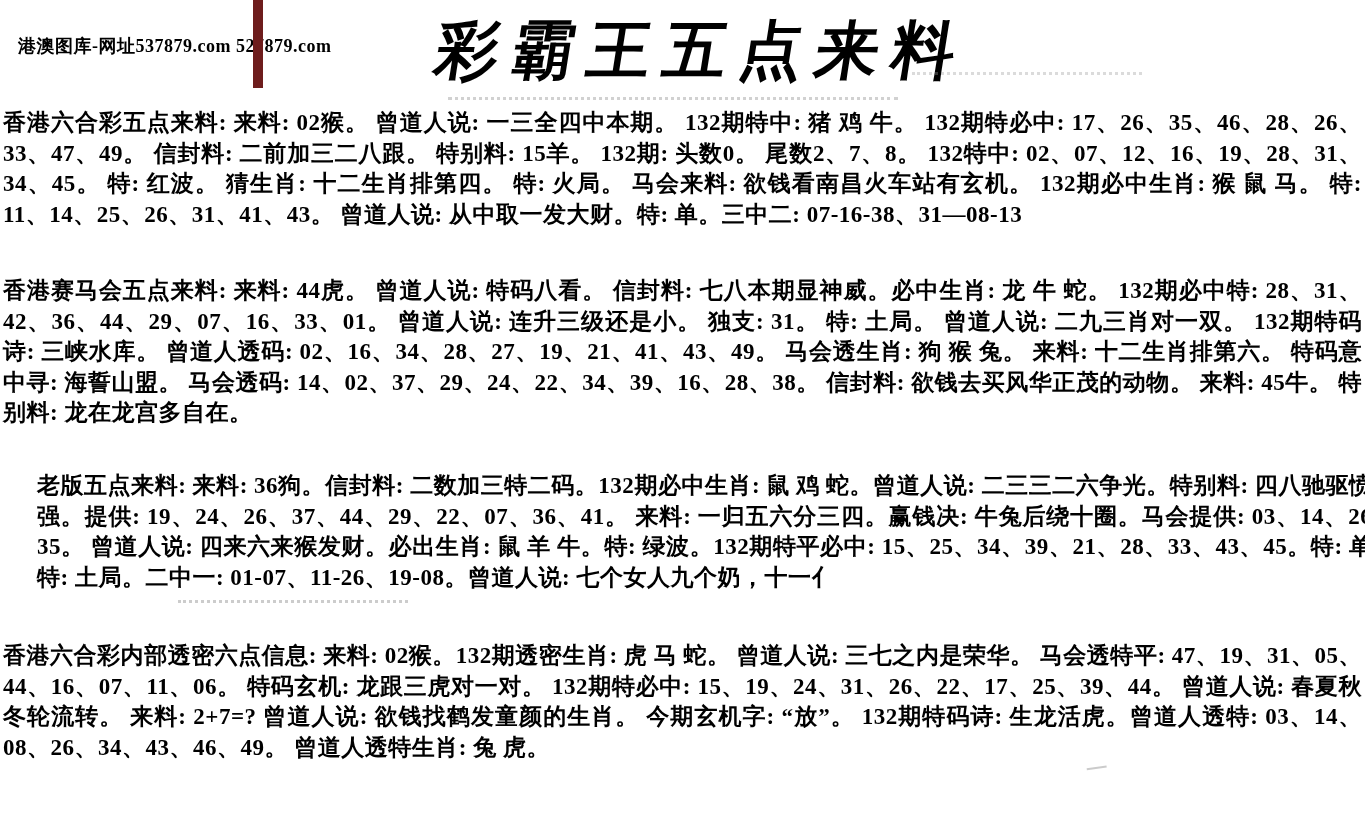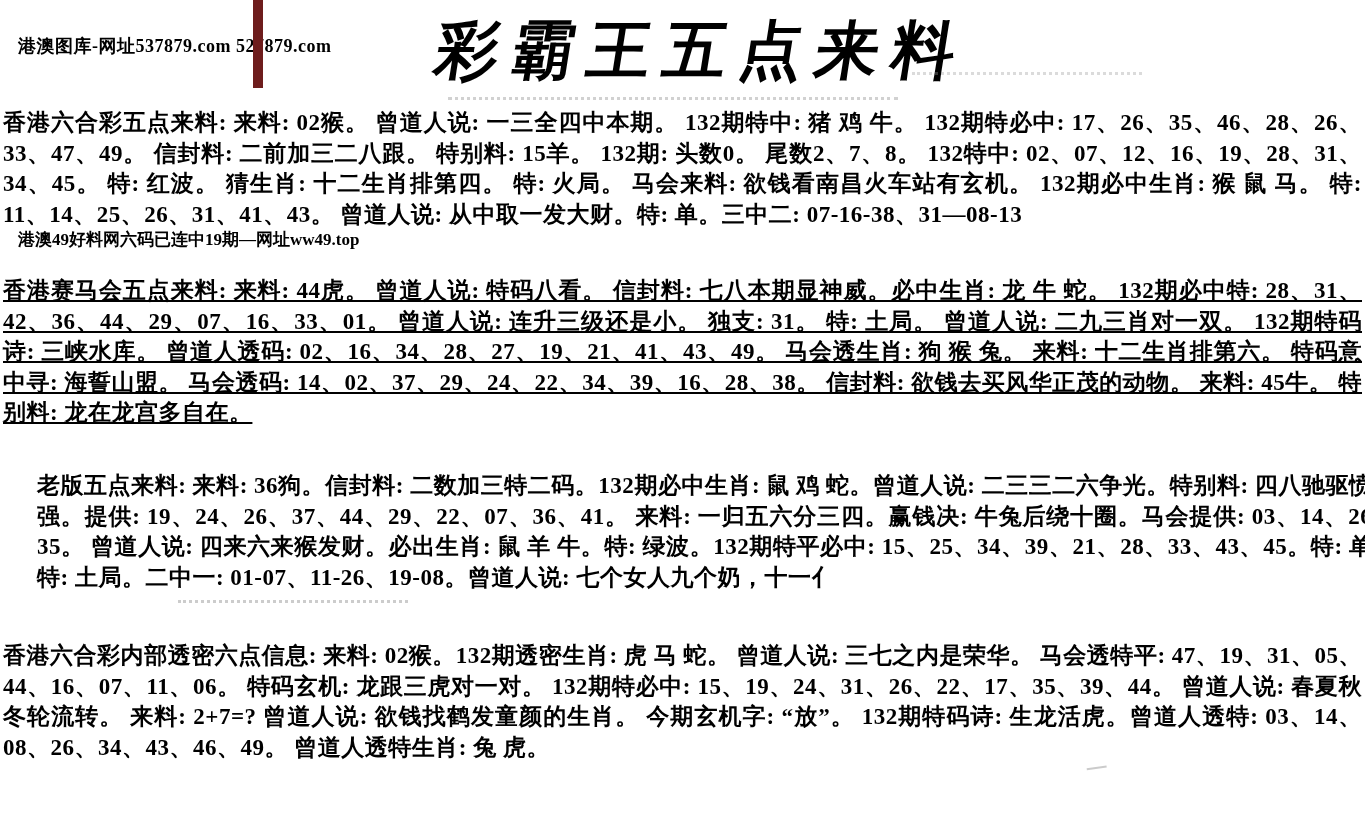--- a/index.html
+++ b/index.html
@@ -46,21 +46,21 @@
     left: 3px;
     width: 1359px;
     margin: 0;
     font-size: 23px;
     line-height: 30.5px;
     font-weight: bold;
     text-align: justify;
     letter-spacing: 0.5px;
   }
   .p1 { top: 108px; }
-  .p2 { top: 276px; text-decoration: underline; }
+  .p2 { top: 276px; }
   .p3 { top: 471px; margin-left: 34px; }
   .p4 { top: 641px; }
 
   .note {
     position: absolute;
     left: 18px; top: 228px;
     font-size: 17px;
     font-weight: bold;
     white-space: nowrap;
   }
@@ -92,25 +92,24 @@
 
   <div class="red-bar"></div>
 
   <h1 class="title">彩霸王五点来料</h1>
 
   <div class="dots dots-title"></div>
   <div class="dots dots-right-of-title"></div>
 
   <p class="para p1">香港六合彩五点来料:  来料: 02猴。 曾道人说: 一三全四中本期。 132期特中: 猪 鸡 牛。 132期特必中: 17、26、35、46、28、26、33、47、49。 信封料: 二前加三二八跟。 特别料: 15羊。 132期: 头数0。 尾数2、7、8。 132特中: 02、07、12、16、19、28、31、34、45。 特: 红波。 猜生肖: 十二生肖排第四。 特: 火局。 马会来料: 欲钱看南昌火车站有玄机。 132期必中生肖: 猴 鼠 马。 特: 11、14、25、26、31、41、43。 曾道人说: 从中取一发大财。特: 单。三中二: 07-16-38、31—08-13</p>
 
-  <div class="note">港澳49好料网六码已连中19期—网址ww49.top</div>
 
   <p class="para p2">香港赛马会五点来料:  来料: 44虎。 曾道人说: 特码八看。 信封料: 七八本期显神威。必中生肖: 龙 牛 蛇。 132期必中特: 28、31、42、36、44、29、07、16、33、01。 曾道人说: 连升三级还是小。 独支: 31。 特: 土局。 曾道人说: 二九三肖对一双。 132期特码诗: 三峡水库。 曾道人透码: 02、16、34、28、27、19、21、41、43、49。 马会透生肖: 狗 猴 兔。 来料: 十二生肖排第六。 特码意中寻: 海誓山盟。 马会透码: 14、02、37、29、24、22、34、39、16、28、38。 信封料: 欲钱去买风华正茂的动物。 来料: 45牛。 特别料: 龙在龙宫多自在。</p>
 
   <p class="para p3">老版五点来料:  来料: 36狗。信封料: 二数加三特二码。132期必中生肖: 鼠 鸡 蛇。曾道人说: 二三三二六争光。特别料: 四八驰驱愤自强。提供: 19、24、26、37、44、29、22、07、36、41。 来料: 一归五六分三四。赢钱决: 牛兔后绕十圈。马会提供: 03、14、26、35。 曾道人说: 四来六来猴发财。必出生肖: 鼠 羊 牛。特: 绿波。132期特平必中: 15、25、34、39、21、28、33、43、45。特: 单。特: 土局。二中一: 01-07、11-26、19-08。曾道人说: 七个女人九个奶，十一亻</p>
 
   <div class="dots dots-p3"></div>
 
-  <p class="para p4">香港六合彩内部透密六点信息:  来料: 02猴。132期透密生肖: 虎 马 蛇。 曾道人说: 三七之内是荣华。 马会透特平: 47、19、31、05、44、16、07、11、06。 特码玄机: 龙跟三虎对一对。 132期特必中: 15、19、24、31、26、22、17、35、39、44。 曾道人说: 春夏秋冬轮流转。 来料: 2+7=? 曾道人说: 欲钱找鹤发童颜的生肖。 今期玄机字: “放”。 132期特码诗: 生龙活虎。曾道人透特: 03、14、08、26、34、43、46、49。 曾道人透特生肖: 兔 虎。</p>
+  <p class="para p4">香港六合彩内部透密六点信息:  来料: 02猴。132期透密生肖: 虎 马 蛇。 曾道人说: 三七之内是荣华。 马会透特平: 47、19、31、05、44、16、07、11、06。 特码玄机: 龙跟三虎对一对。 132期特必中: 15、19、24、31、26、22、17、25、39、44。 曾道人说: 春夏秋冬轮流转。 来料: 2+7=? 曾道人说: 欲钱找鹤发童颜的生肖。 今期玄机字: “放”。 132期特码诗: 生龙活虎。曾道人透特: 03、14、08、26、34、43、46、49。 曾道人透特生肖: 兔 虎。</p>
 
   <div class="mark-corner"></div>
 
 </div>
 
 </body></html>

